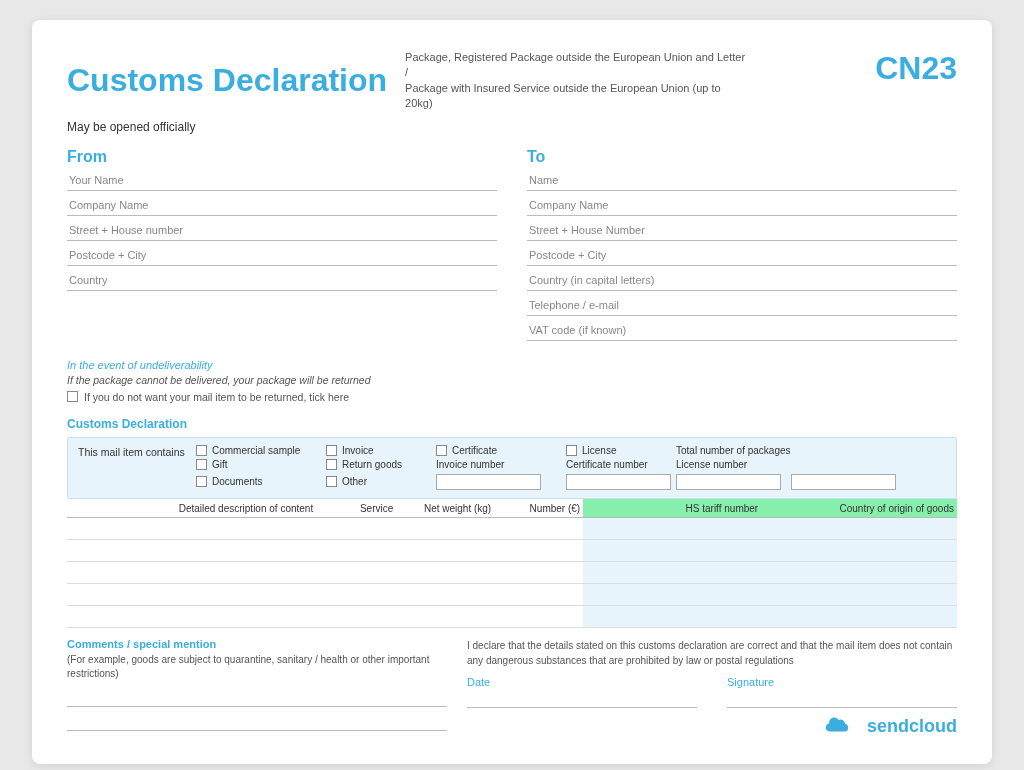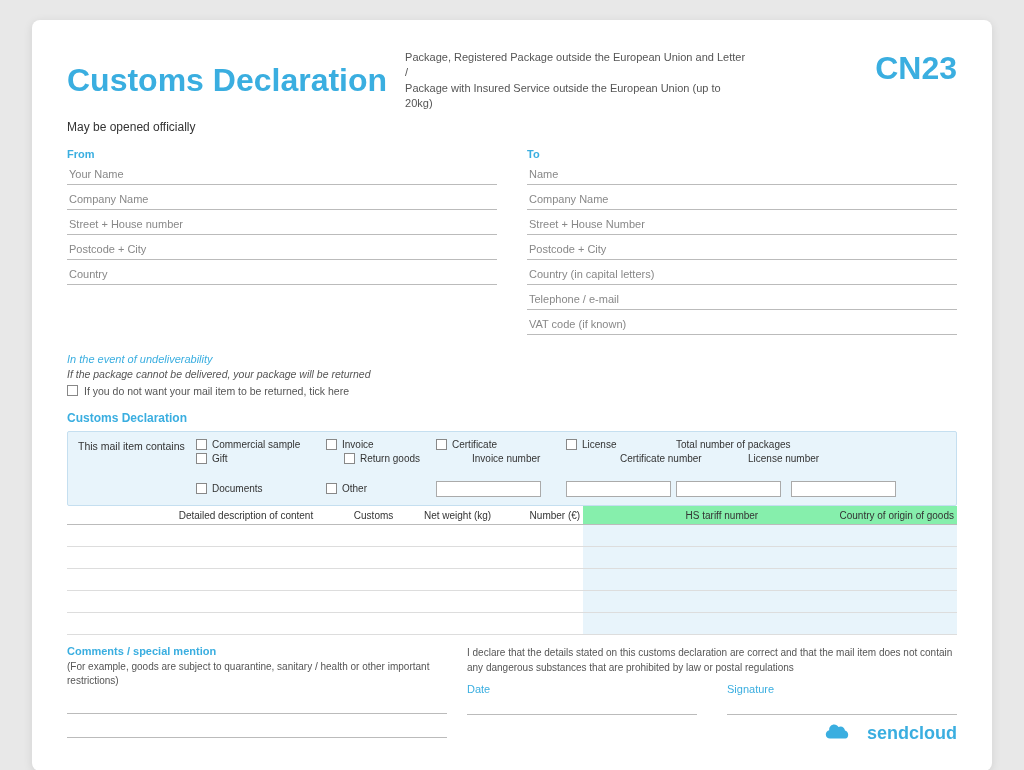--- a/index.html
+++ b/index.html
@@ -62,21 +62,21 @@
     
     .from-to {
       display: flex;
       gap: 30px;
       margin-bottom: 14px;
     }
     .from-section, .to-section {
       flex: 1;
     }
     .section-label {
-      font-size: 11px;
+      font-size: 16px;
       font-weight: bold;
       color: #3aaee0;
       margin-bottom: 4px;
     }
     .field-input {
       width: 100%;
       border: none;
       border-bottom: 1px solid #bbb;
       font-size: 11px;
       color: #555;
@@ -313,21 +313,21 @@
             <span class="checkbox-box"></span>
             <span>Certificate</span>
           </div>
           <div class="cb-item">
             <span class="checkbox-box"></span>
             <span>License</span>
           </div>
           <div style="font-size:10px; color:#333;">Total number of packages</div>
         </div>
 
-        <div style="display:grid; grid-template-columns: 130px 110px 130px 110px 1fr; gap:18px; align-items:center; margin-bottom:16px;">
+        <div style="display:grid; grid-template-columns: 130px 110px 130px 110px 1fr; gap:0; align-items:center; margin-bottom:3px;">
           <div class="cb-item">
             <span class="checkbox-box"></span>
             <span>Gift</span>
           </div>
           <div class="cb-item">
             <span class="checkbox-box"></span>
             <span>Return goods</span>
           </div>
           <div style="font-size:10px; color:#333;">Invoice number</div>
           <div style="font-size:10px; color:#333;">Certificate number</div>
@@ -351,21 +351,21 @@
           </div>
         </div>
       </div>
     </div>
   </div>
 
   <table class="content-table">
     <thead>
       <tr>
         <th style="width:28%;">Detailed description of content</th>
-        <th style="width:9%;">Customs</th>
+        <th style="width:9%;">Service</th>
         <th style="width:11%;">Net weight (kg)</th>
         <th style="width:10%;">Number (€)</th>
         <th class="hs-col" style="width:20%;">HS tariff number</th>
         <th class="country-col" style="width:22%;">Country of origin of goods</th>
       </tr>
     </thead>
     <tbody>
       <tr>
         <td></td>
         <td></td>

